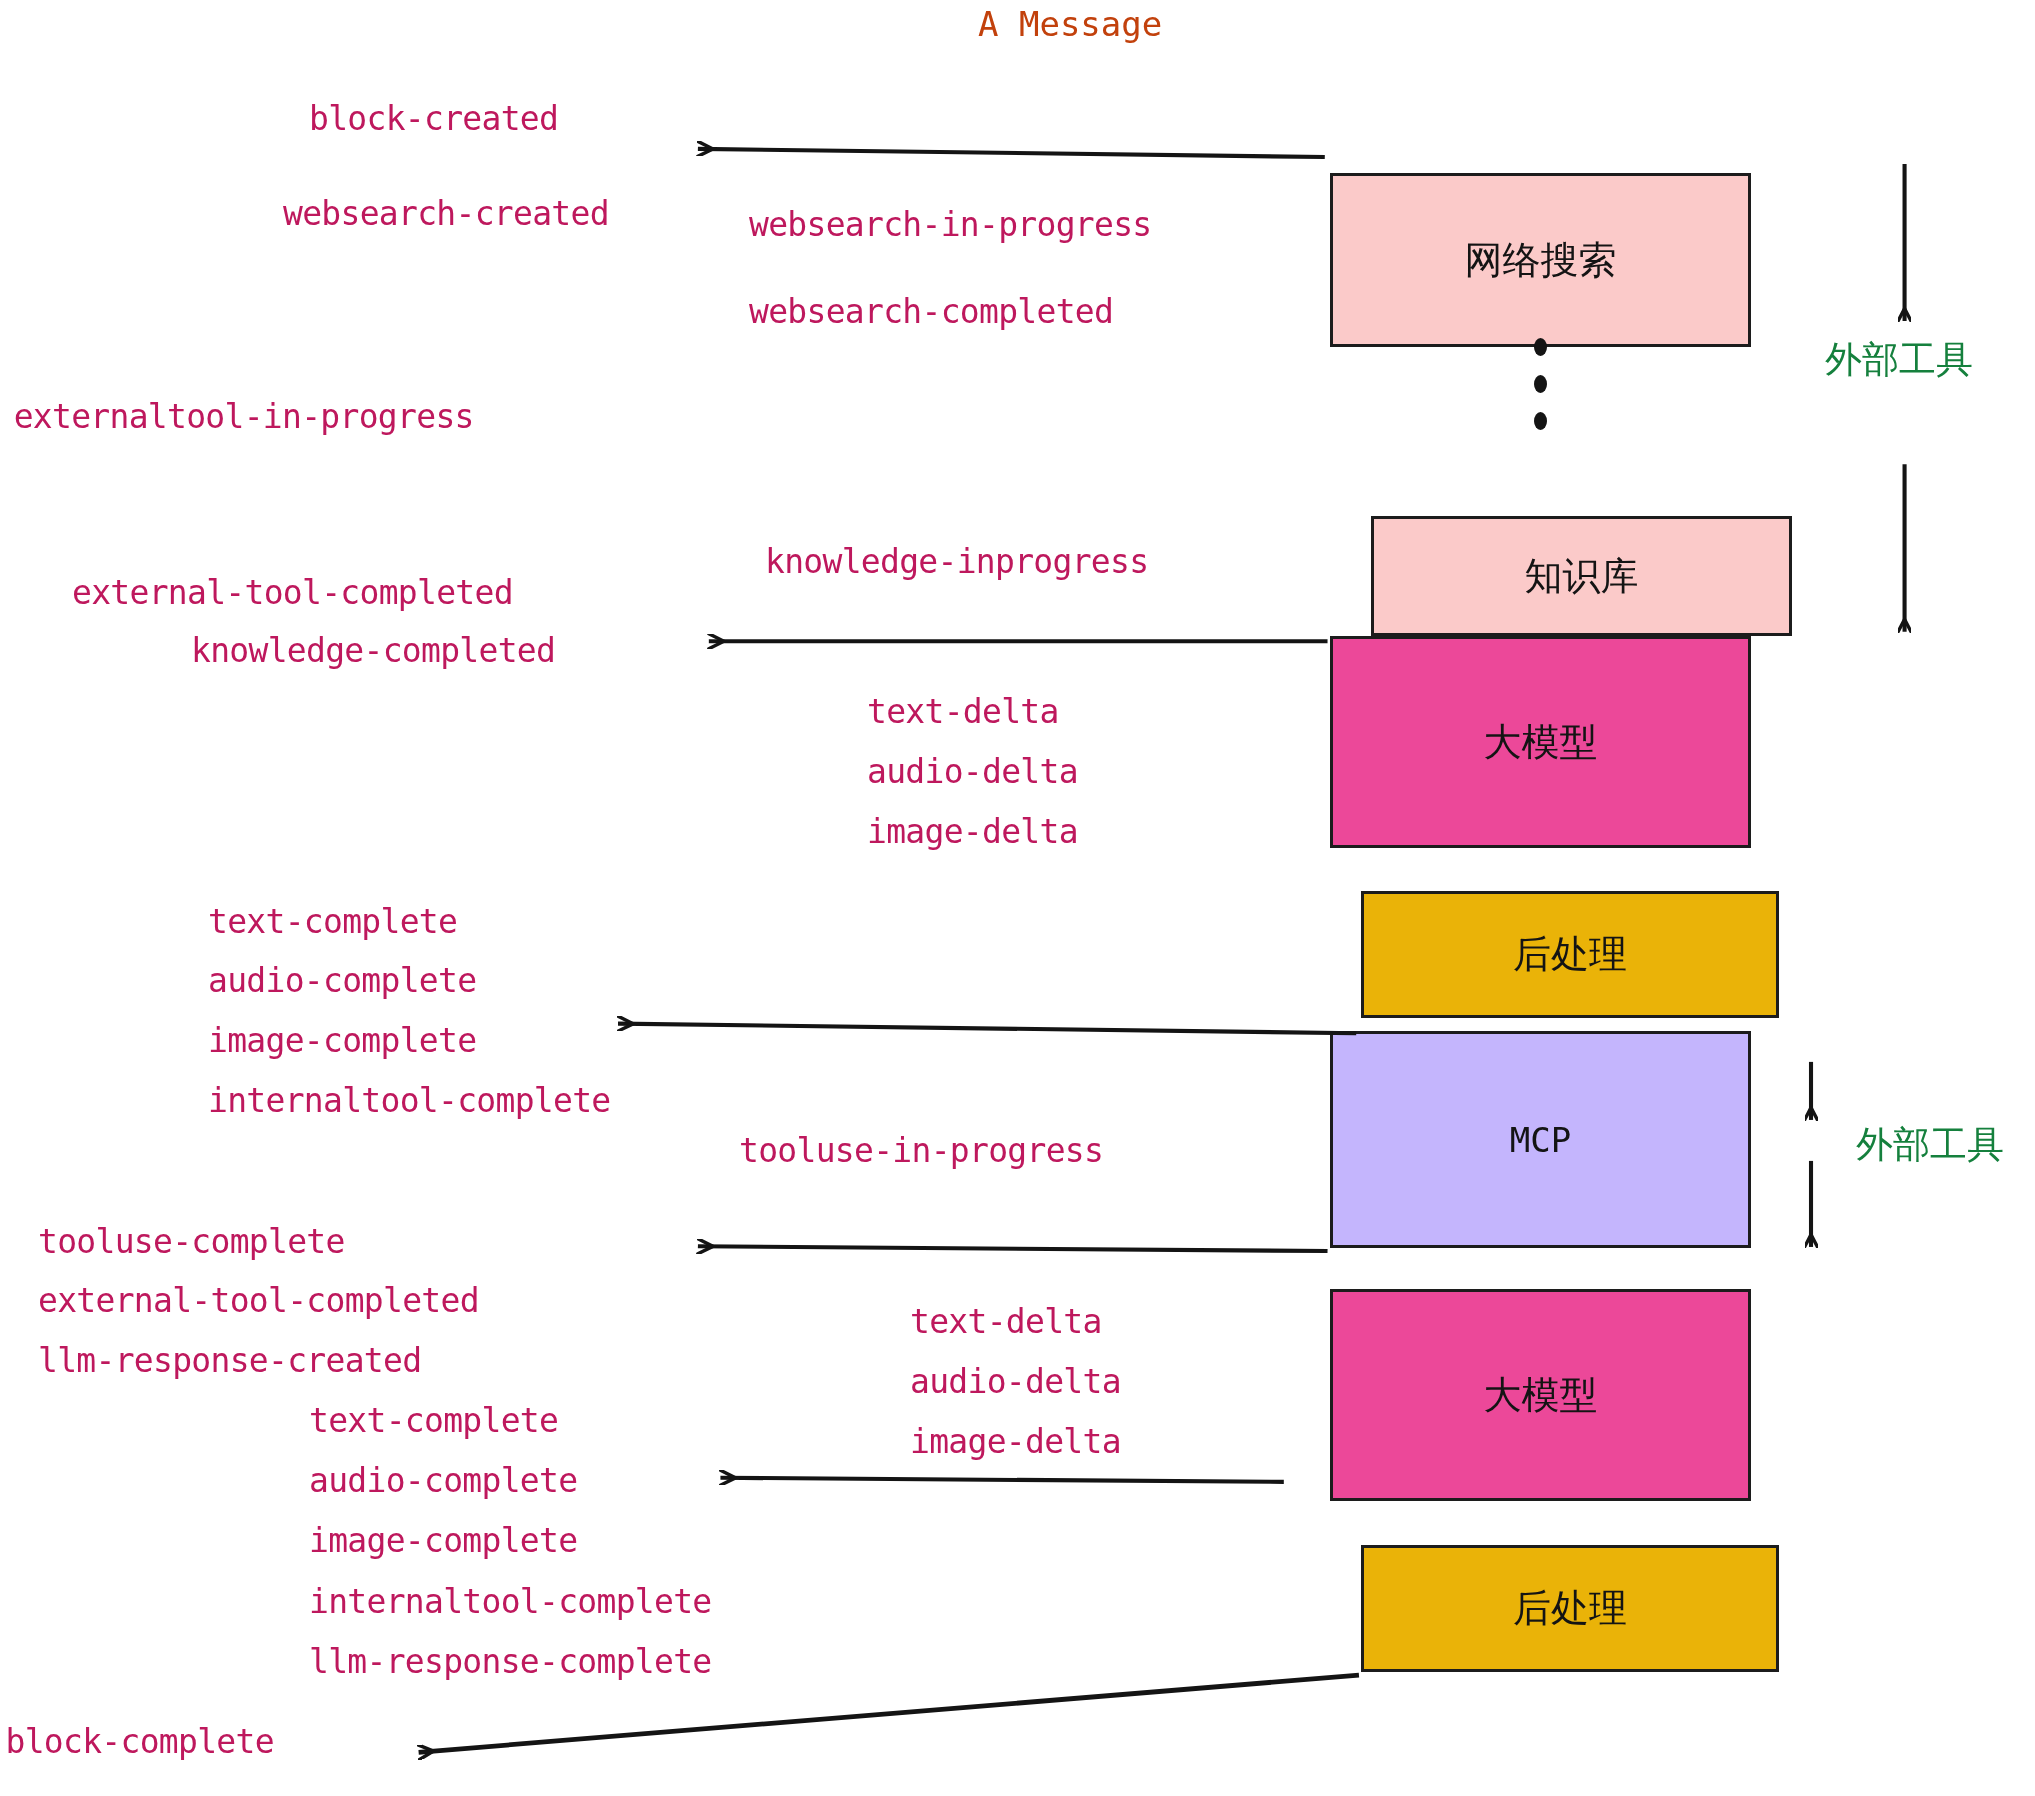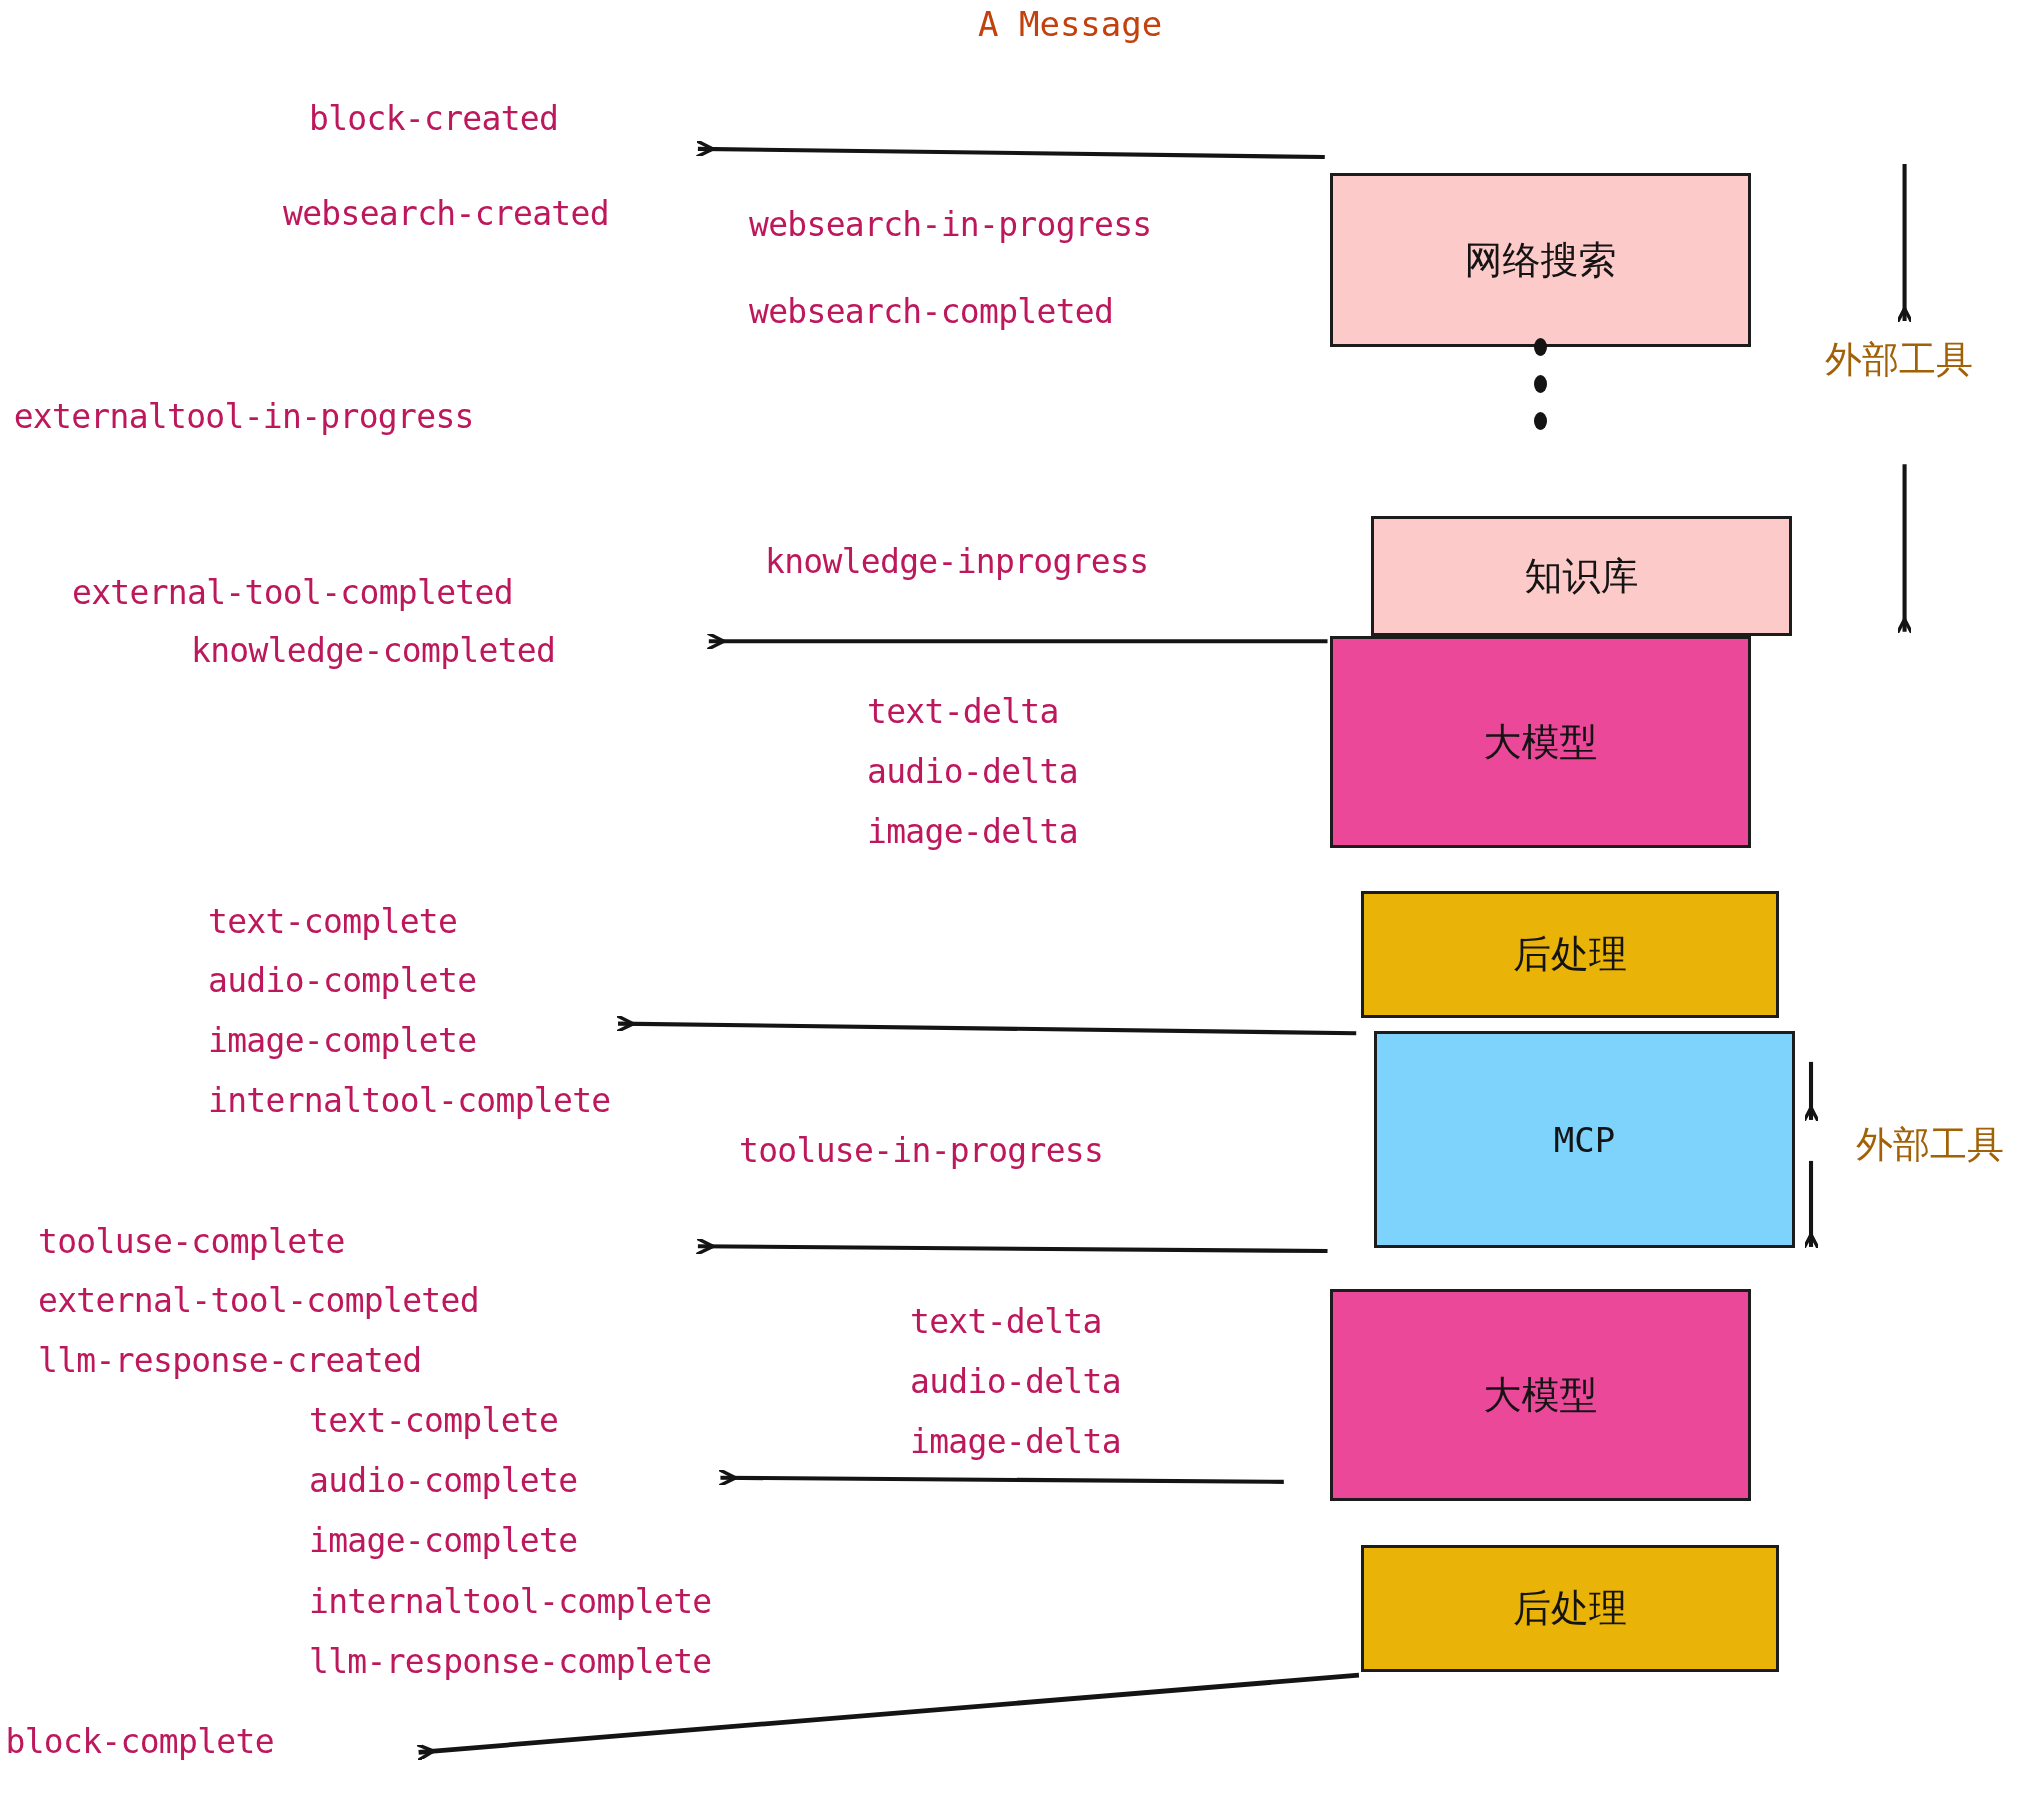--- a/index.html
+++ b/index.html
@@ -10,29 +10,29 @@
   .lbl{position:absolute;white-space:pre;font-family:"DejaVu Sans Mono","Liberation Mono",monospace;
        font-size:33px;line-height:1;color:#be185d;letter-spacing:-0.7px;}
   .title{position:absolute;white-space:pre;font-family:"DejaVu Sans Mono","Liberation Mono",monospace;
          font-size:34px;line-height:1;color:#c2410c;}
 
   .box{position:absolute;box-sizing:border-box;border:3.4px solid #1c1c1c;
        display:flex;align-items:center;justify-content:center;
        font-family:"DejaVu Sans","Liberation Sans",sans-serif;font-size:38px;color:#141414;}
   .box.pink{background:#FBCAC9;}
   .box.green{background:#ec4899;}
-  .box.yellow{background:#7dd3fc;margin-left:44px;}
+  .box.yellow{background:#c4b5fd;}
   .box.plain{background:#eab308;}
   .box .bxt{pointer-events:none;}
 
   .dots{position:absolute;width:20.5px;}
   .dot{width:13px;height:18px;border-radius:50%;background:#141414;margin:0 auto 19px auto;}
 
   .side{position:absolute;white-space:nowrap;font-family:"DejaVu Sans","Liberation Sans",sans-serif;
-        font-size:37px;color:#a16207;}
+        font-size:37px;color:#15803d;}
 
   svg.ov{position:absolute;left:0;top:0;width:2035px;height:1796px;pointer-events:none;}
 </style>
 </head>
 <body>
 
 <div id="stage">
 
   <div class="title" style="left:978px;top:6.8px;">A Message</div>
 

